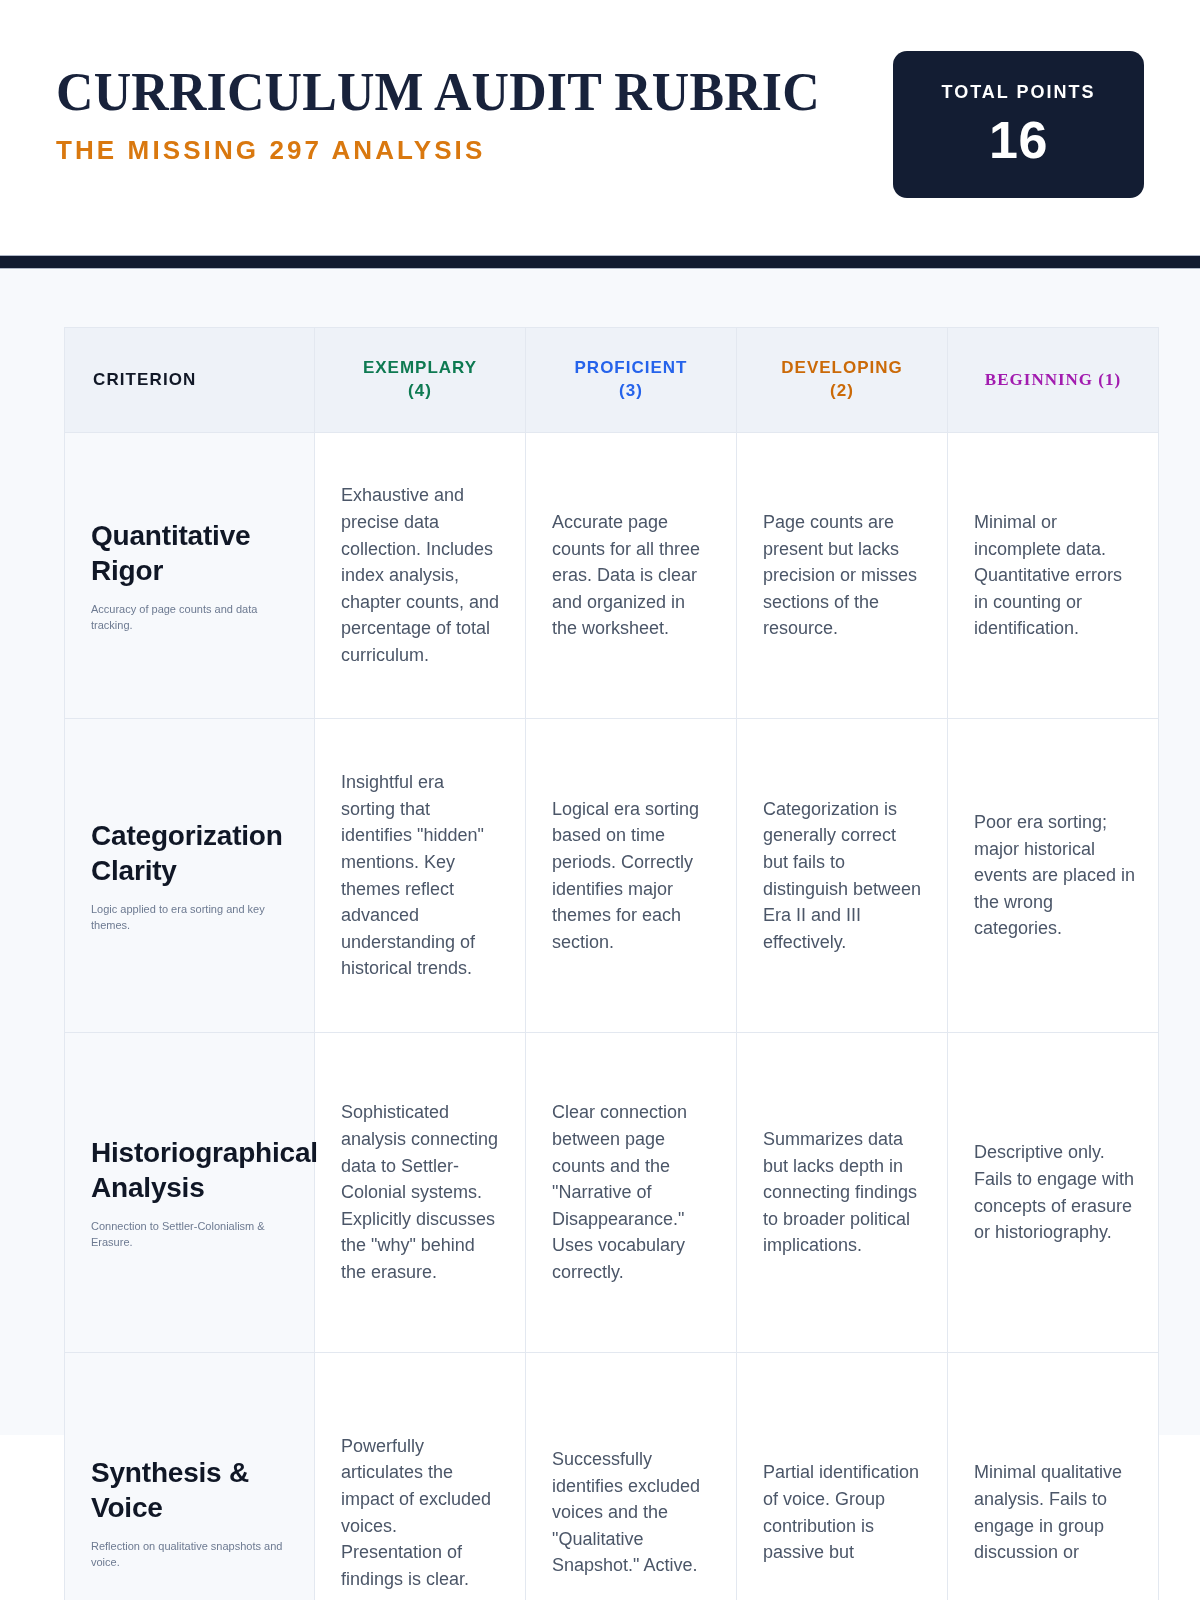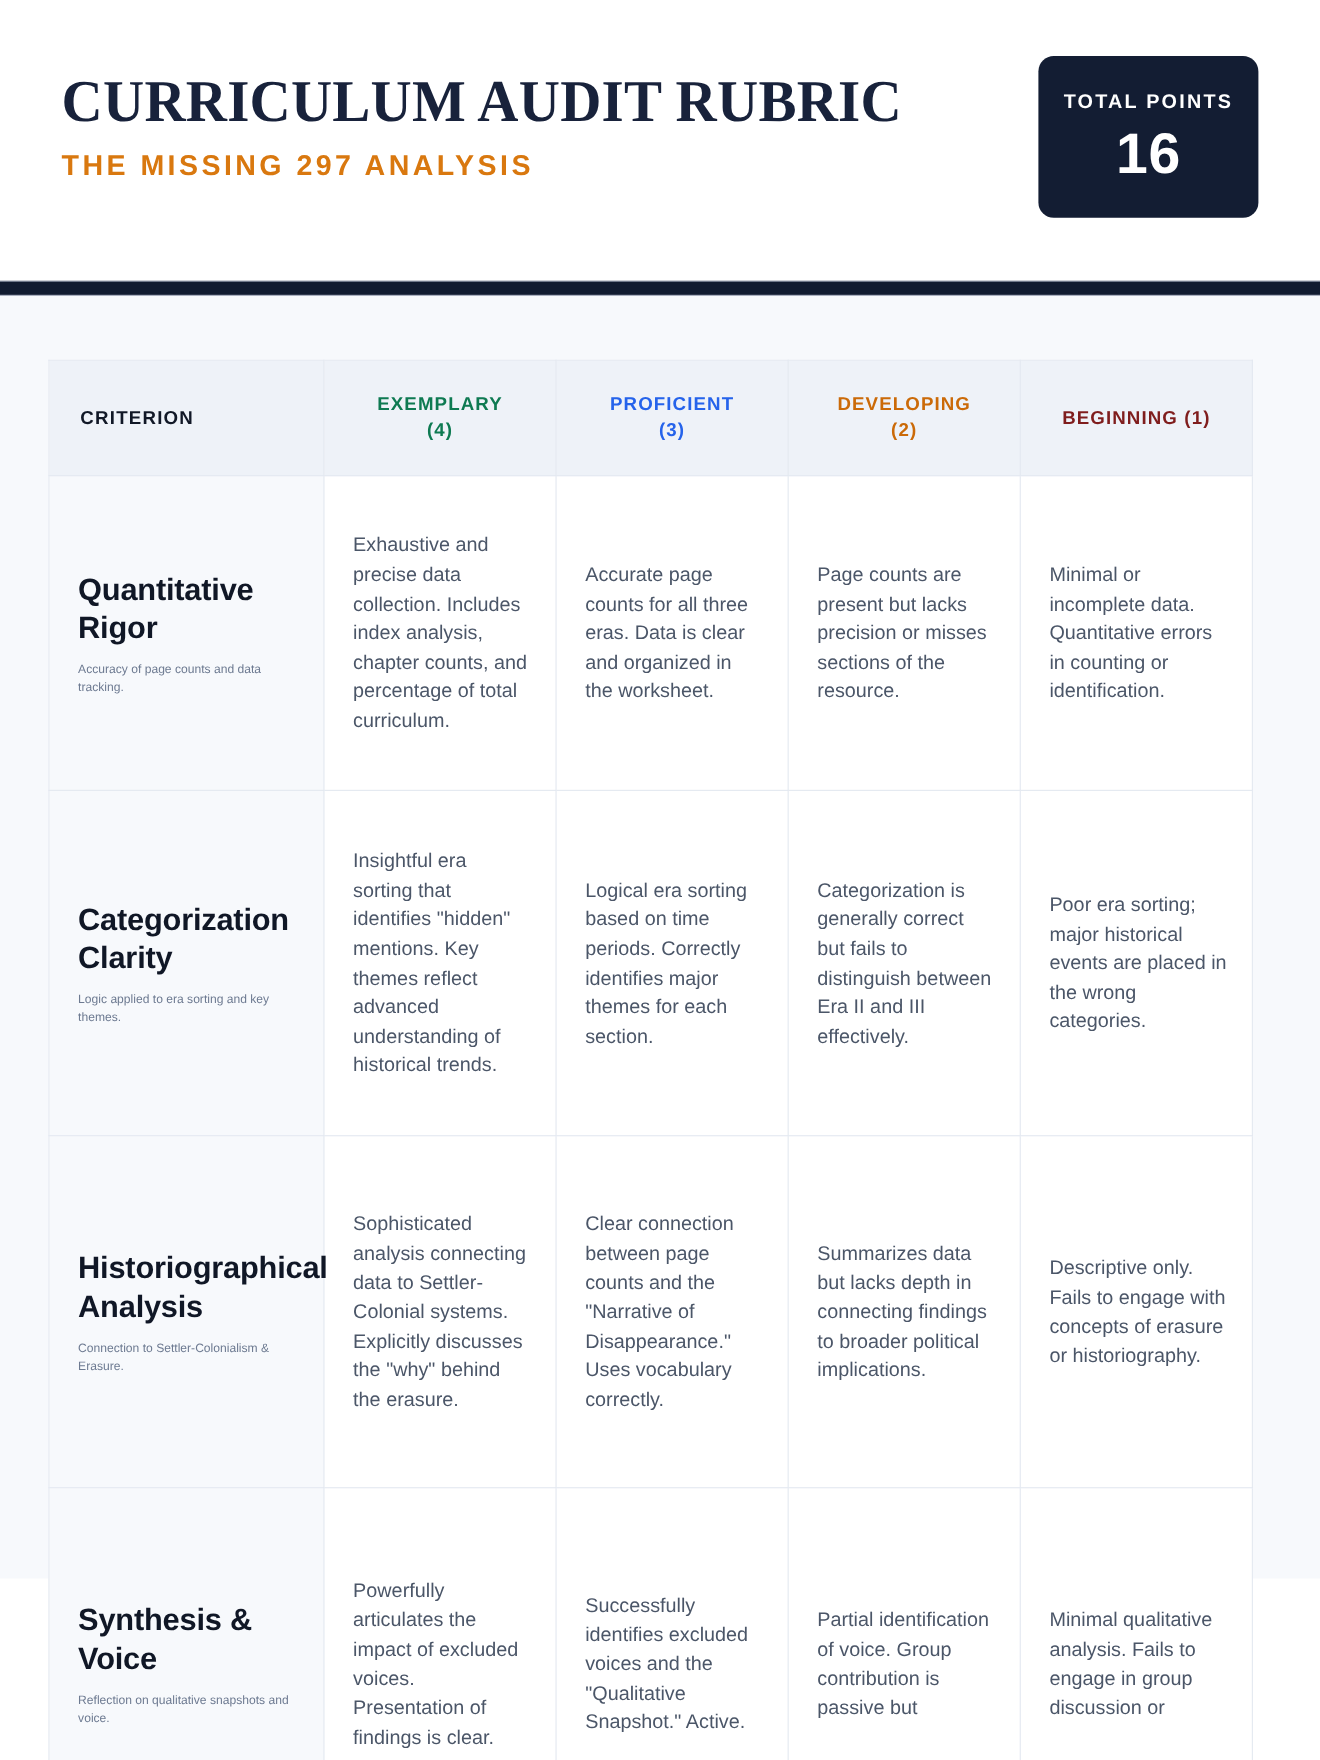--- a/index.html
+++ b/index.html
@@ -50,21 +50,21 @@
     font-family: "Liberation Sans", sans-serif;
     font-weight: 700;
     font-size: 26px;
     letter-spacing: 3.1px;
     color: #d9780f;
     white-space: nowrap;
   }
 
   
   .points-badge {
-    width: 200px;
+    width: 251px;
     height: 147px;
     background: #131d33;
     border-radius: 14px;
     display: flex;
     flex-direction: column;
     align-items: center;
     justify-content: center;
     margin-top: -1px;
   }
 
@@ -91,21 +91,21 @@
     height: 14px;
     background: #111b30;
     border-top: 1px solid #aeb6c6;
     border-bottom: 1px solid #aeb6c6;
   }
 
   
   .page-body {
     background: #f7f9fc;
     height: 1166px;
-    padding: 58px 55px 0 44px;
+    padding: 58px 55px 0 64px;
   }
 
   
   .rubric-table {
     width: 1095px;
     border-collapse: collapse;
     background: #ffffff;
     border: 1px solid #dfe5ee;
     table-layout: fixed;
   }
@@ -135,21 +135,21 @@
   }
 
   
   .col-criterion { width: 250px; }
   .col-level     { width: 211px; }
 
   
   .lvl-4 { color: #0e7a52; }
   .lvl-3 { color: #2563eb; }
   .lvl-2 { color: #cb6a08; }
-  .lvl-1 { color: #7f1d1d; }
+  .lvl-1 { color: #a21caf; font-family: Liberation Serif, serif; }
 
   tbody td.criterion-cell {
     background: #f7f9fc;
     padding: 22px 26px;
   }
 
   .criterion-title {
     font-size: 28px;
     font-weight: 700;
     color: #101726;

